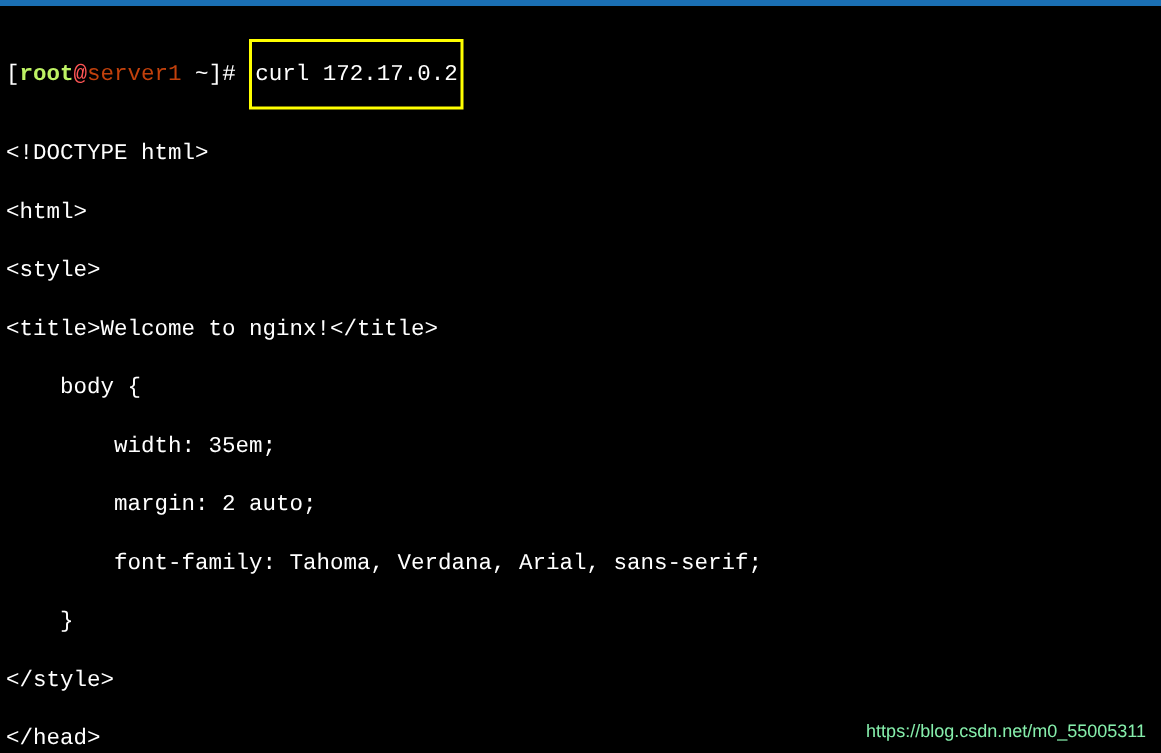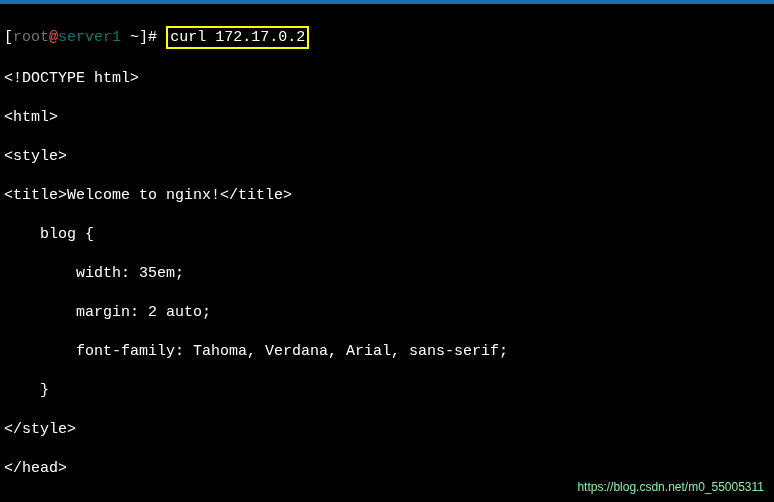--- a/index.html
+++ b/index.html
@@ -20,29 +20,29 @@
     }
     .topbar {
       height: 4px;
       background: #1a6fb3;
     }
     .terminal {
       padding: 2px 4px;
       white-space: pre;
     }
     .bracket { color: #fff; }
-    .user { color: #737373; }
+    .user { color: #bef264; font-weight: bold; }
     .at-host { color: #ff5555; }
-    .host-part { color: #0f766e; }
+    .host-part { color: #c2410c; }
     .path { color: #fff; }
     .hash { color: #fff; }
     .highlight-box {
       border: 2px solid #ffff00;
       display: inline-block;
-      padding: 0 2px;
+      padding: 12px 2px;
     }
     .line {
       display: block;
     }
     .watermark {
       position: absolute;
       bottom: 6px;
       right: 10px;
       color: #86efac;
       font-size: 12px;
@@ -53,21 +53,21 @@
 <body>
 
 <div class="topbar"></div>
 
 <div class="terminal">
 <span class="line"><span class="bracket">[</span><span class="user">root</span><span class="at-host">@</span><span class="host-part">server1</span><span> </span><span class="path">~</span><span class="bracket">]</span><span class="hash"># </span><span class="highlight-box">curl 172.17.0.2</span></span>
 <span class="line">&lt;!DOCTYPE html&gt;</span>
 <span class="line">&lt;html&gt;</span>
 <span class="line">&lt;style&gt;</span>
 <span class="line">&lt;title&gt;Welcome to nginx!&lt;/title&gt;</span>
-<span class="line">    blog {</span>
+<span class="line">    body {</span>
 <span class="line">        width: 35em;</span>
 <span class="line">        margin: 2 auto;</span>
 <span class="line">        font-family: Tahoma, Verdana, Arial, sans-serif;</span>
 <span class="line">    }</span>
 <span class="line">&lt;/style&gt;</span>
 <span class="line">&lt;/head&gt;</span>
 
 
 
 

